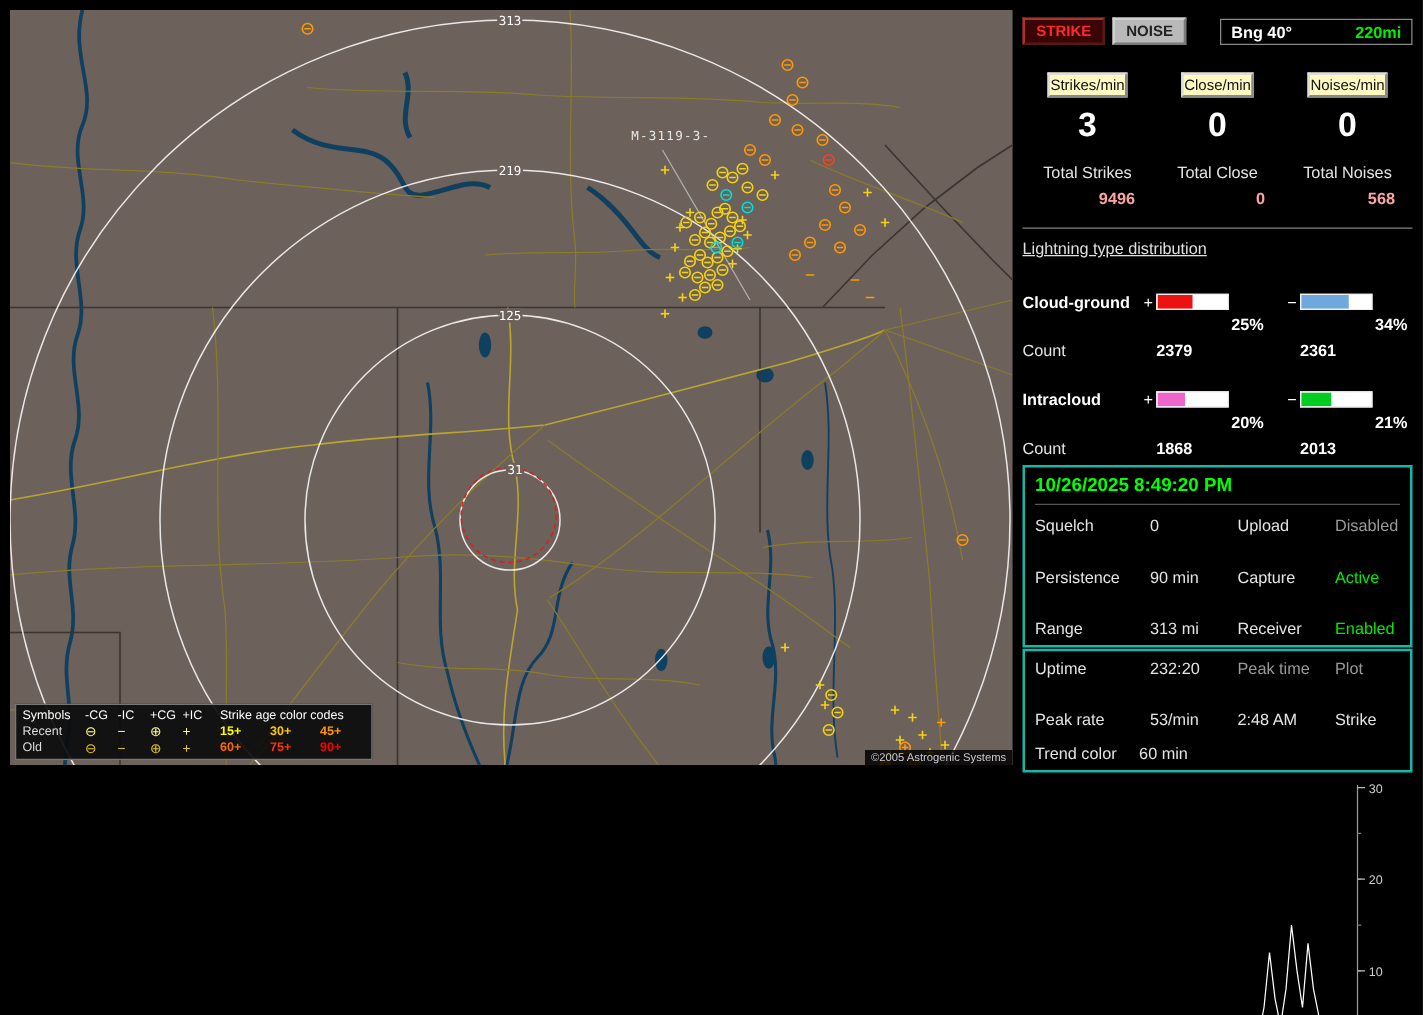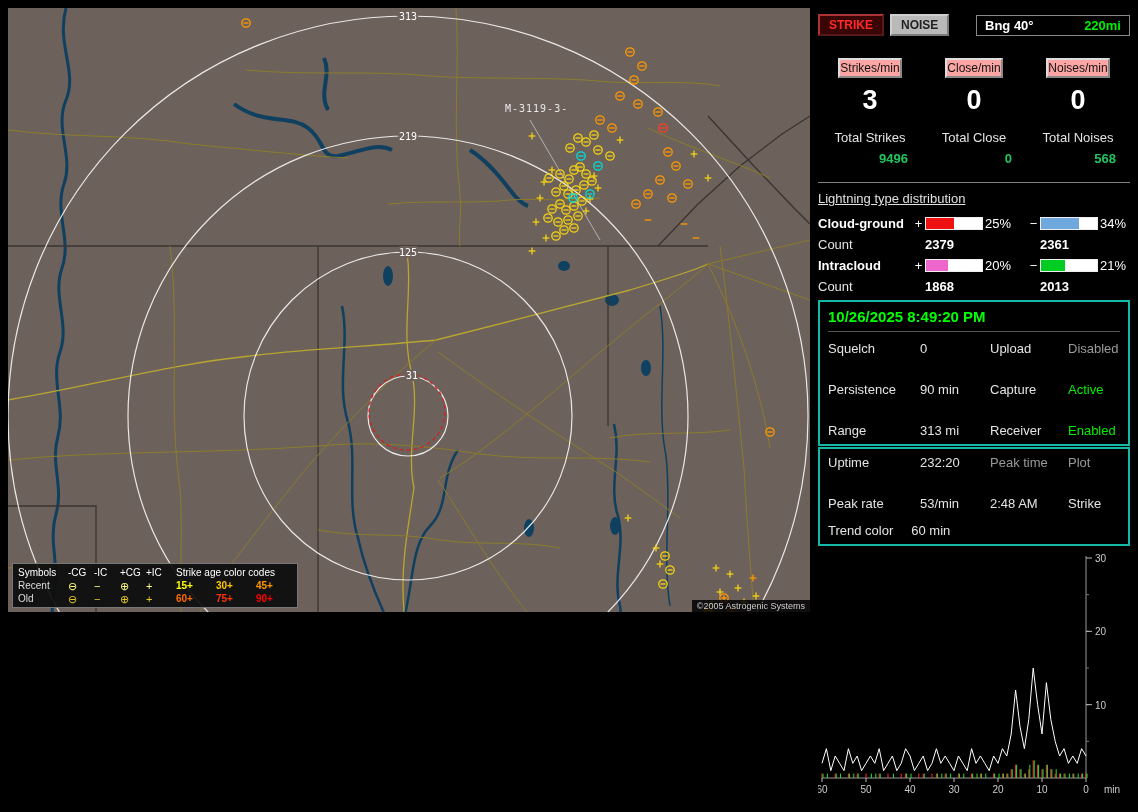--- a/index.html
+++ b/index.html
@@ -18,31 +18,31 @@
   .panel{position:absolute;left:818px;top:8px;width:312px;height:796px;color:#e4e4e4;font-size:13px;}
   .topbar{display:flex;align-items:center;gap:6px;margin:6px 0 22px 0;}
   .btn{font-family:"Liberation Sans",sans-serif;font-weight:bold;font-size:12px;padding:2px 9px;border:2px outset #cfcfcf;cursor:pointer;}
   .btn.strike{background:#3a0505;color:#ff2a2a;border-color:#a33;}
   .btn.noise{background:#b9b9b9;color:#222;text-align:right;}
   .bng{margin-left:auto;background:#000;border:1px solid #888;display:flex;justify-content:space-between;align-items:center;width:136px;padding:2px 8px;color:#fff;font-weight:bold;font-size:13px;}
   .green{color:#00ee00;}
   .dim{color:#9a9a9a;}
   .rates{display:flex;}
   .ratecol{flex:1;text-align:center;}
-  .chip{display:inline-block;background:#fca5a5;border:2px outset #ddd;color:#111;font-size:12px;padding:1px 0;cursor:pointer;}
+  .chip{display:inline-block;background:#fef9c3;border:2px outset #ddd;color:#111;font-size:12px;padding:1px 0;cursor:pointer;}
   .bignum{color:#fff;font-size:27px;font-weight:bold;margin-top:7px;}
   .totals{display:flex;margin-top:14px;}
   .totcol{flex:1;text-align:center;}
-  .totval{font-weight:bold;color:#22c55e;margin-top:6px;text-align:right;padding-right:14px;}
+  .totval{font-weight:bold;color:#fca5a5;margin-top:6px;text-align:right;padding-right:14px;}
   .sep{border-top:1px solid #808080;margin:16px 0 8px 0;}
   .disttitle{color:#e0e0e0;text-decoration:underline;margin-bottom:10px;}
   .distrow{display:grid;grid-template-columns:94px 13px 56px 46px 13px 56px 1fr;align-items:center;margin:6px 0;}
   .dname{font-weight:bold;color:#fff;}
   .dsign{color:#fff;text-align:center;}
-  .dpct{font-weight:normal;color:#fff;padding-left:4px;}
+  .dpct{font-weight:bold;color:#fff;padding-left:4px;margin-top:36px;}
   .dcnt{font-weight:bold;color:#fff;}
   .bar{display:block;width:56px;height:11px;border:1px solid #eee;background:#fff;overflow:hidden;}
   .bar i{display:block;height:100%;}
   .box{border:2px solid #14b8a6;padding:6px 8px;margin-top:1px;}
   .datetime{color:#00ff00;font-weight:bold;font-size:15px;border-bottom:1px solid #555;padding-bottom:6px;margin-bottom:9px;}
   .sgrid{display:grid;grid-template-columns:92px 70px 78px 1fr;row-gap:26px;}
   .trendrow{display:flex;gap:18px;margin-top:12px;}
   #trendsvg{margin-top:4px;}
 </style>
 </head>

